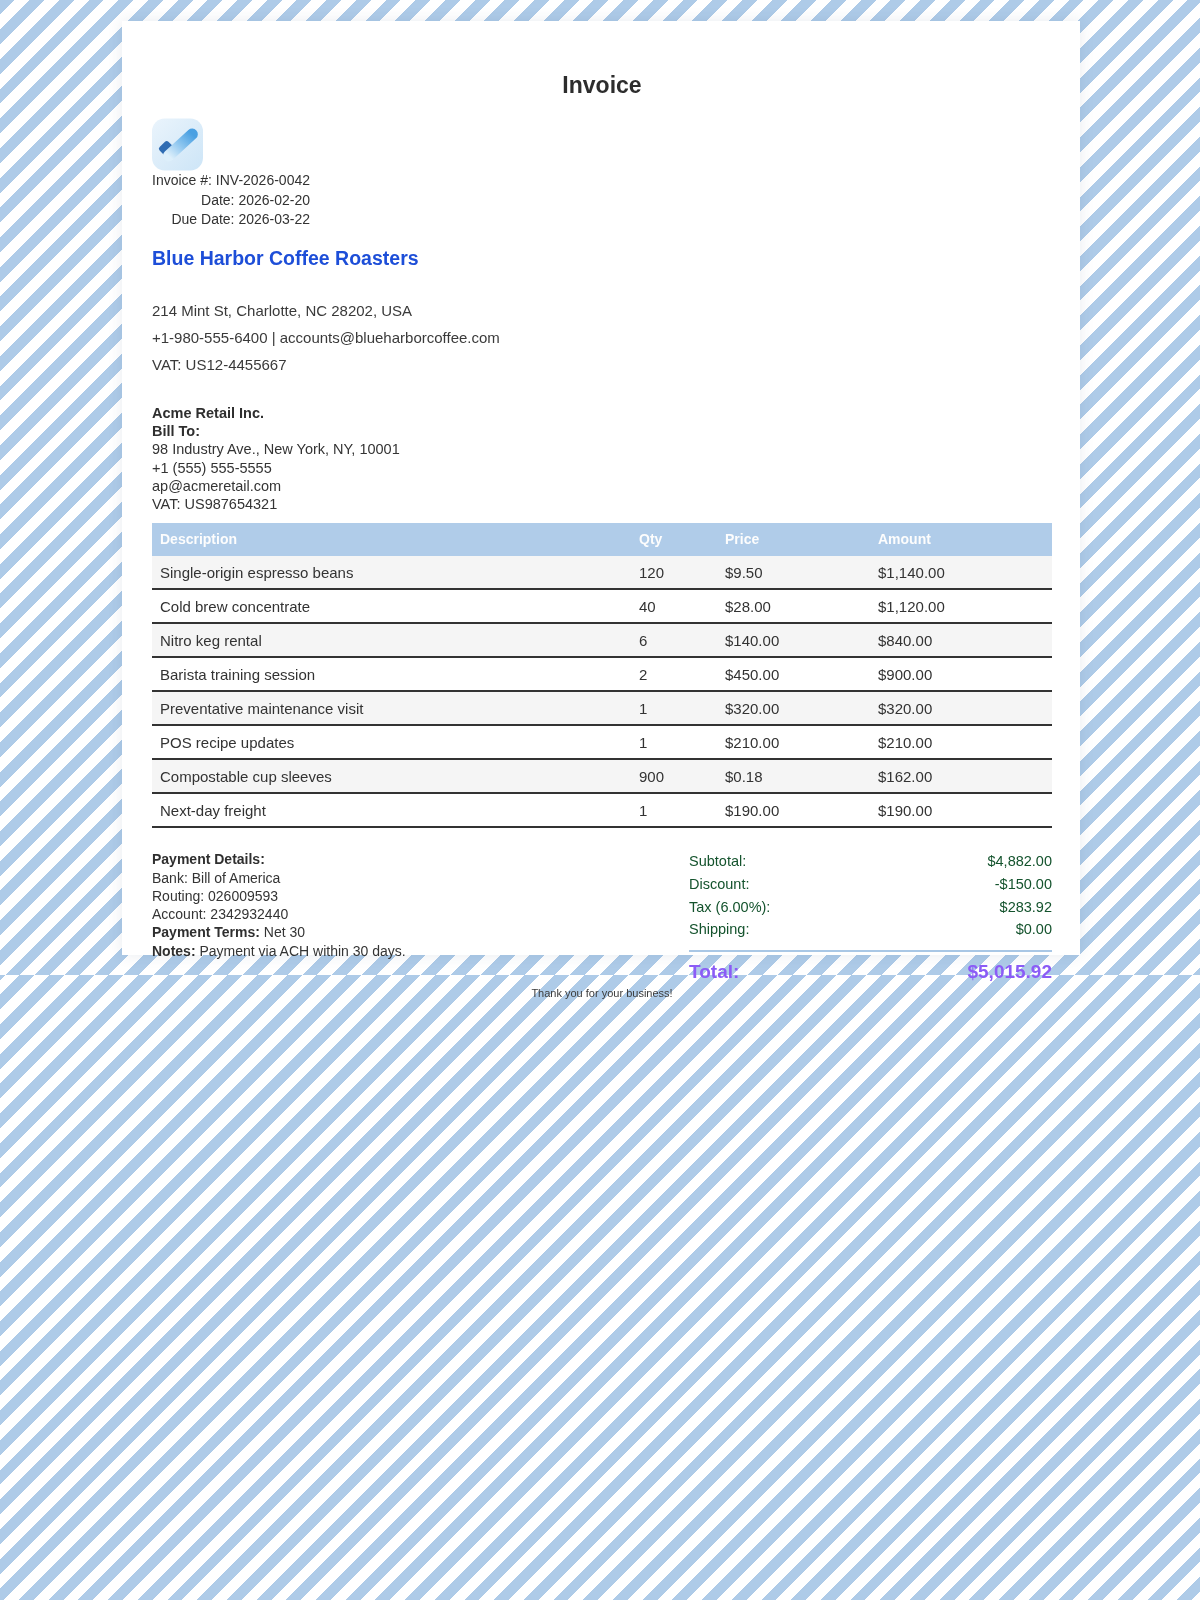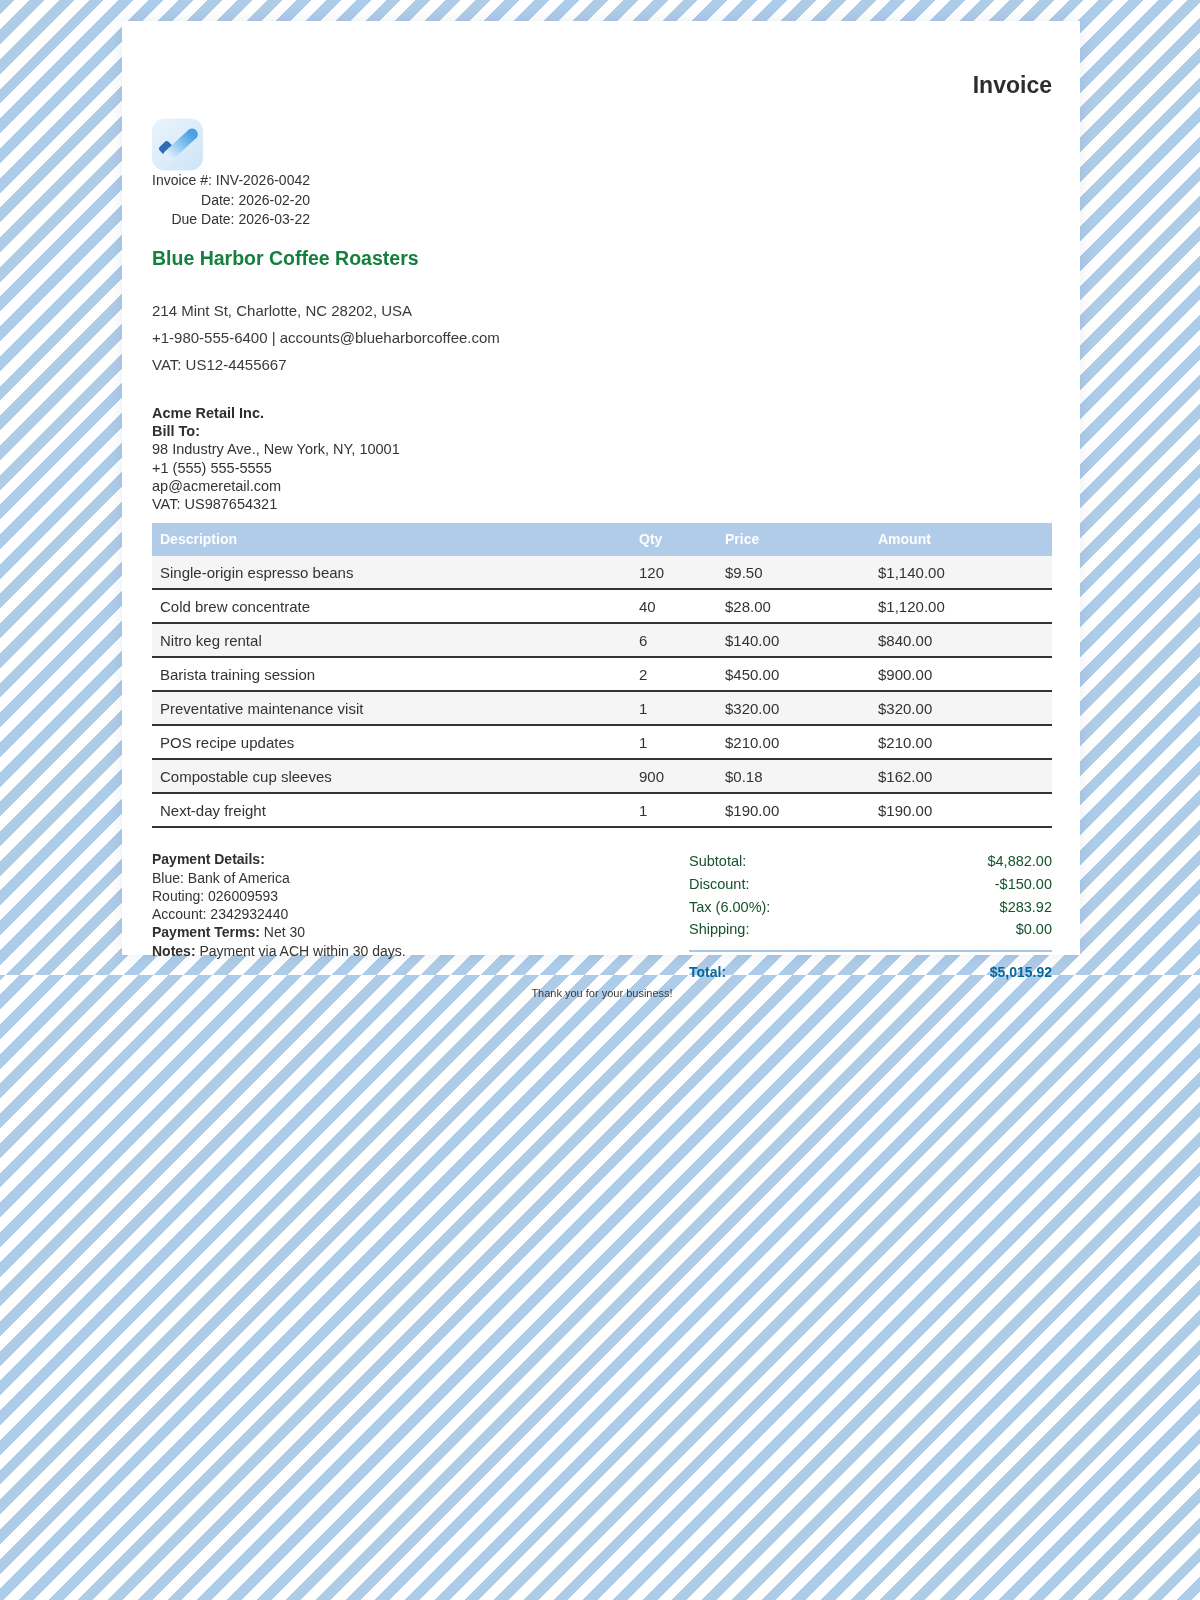--- a/index.html
+++ b/index.html
@@ -13,47 +13,47 @@
   .bg-top {
     position: absolute; left: 0; top: 0; width: 1200px; height: 975px;
     background: repeating-linear-gradient(135deg, #aecbe8 0 10.5px, #ffffff 10.5px 21px);
   }
   .card {
     position: absolute; left: 122px; top: 21px; width: 958px; height: 934px;
     background: #ffffff; box-sizing: border-box; padding: 0 28px 0 30px;
     box-shadow: 0 0 14px rgba(40,70,110,0.10);
   }
   .title {
-    margin: 0; padding-top: 52px; text-align: right;
+    margin: 0; padding-top: 52px; text-align: center;
     font-size: 23px; font-weight: bold; color: #2d2d2d; line-height: 25px;
   }
   .header-row { display: flex; justify-content: space-between; align-items: flex-start; margin-top: 20px; flex-direction: column; }
   .logo { width: 51px; height: 53px; display: block; }
   .meta { text-align: right; font-size: 14px; line-height: 19.5px; color: #333; }
-  .company { margin: 17px 0 0 0; font-size: 19.5px; font-weight: bold; color: #15803d; line-height: 22px; }
+  .company { margin: 17px 0 0 0; font-size: 19.5px; font-weight: bold; color: #1d4ed8; line-height: 22px; }
   .addr { margin-top: 34px; }
   .addr p { margin: 0 0 10.5px 0; font-size: 15px; line-height: 16.5px; color: #3a3a3a; }
   .billto { margin-top: 31px; font-size: 14.5px; line-height: 18.2px; color: #343434; }
   .b { font-weight: bold; color: #2f2f2f; }
   table.items { width: 100%; border-collapse: collapse; margin-top: 10px; table-layout: fixed; }
   table.items th {
     background: #b0cce9; color: #fdfdfd; font-size: 14px; font-weight: bold;
     text-align: left; padding: 8px 8px; line-height: 17px;
   }
   table.items td {
     font-size: 15px; color: #333; padding: 7.5px 8px; line-height: 17px;
     border-bottom: 2px solid #333;
   }
   table.items tbody tr:nth-child(odd) td { background: #f5f5f5; }
   .bottom { display: flex; justify-content: space-between; margin-top: 22px; }
   .payment { font-size: 14px; line-height: 18.3px; color: #343434; width: 500px; }
   .totals { width: 363px; font-size: 14.5px; }
   .trow { display: flex; justify-content: space-between; line-height: 22.7px; color: #14532d; }
   .thr { border: none; border-top: 2px solid #a9c7e5; margin: 9px 0 9px 0; }
-  .total-row { display: flex; justify-content: space-between; font-size: 14px; font-weight: bold; color: #0369a1; line-height: 22px; align-items: center; }
+  .total-row { display: flex; justify-content: space-between; font-size: 19px; font-weight: bold; color: #8b5cf6; line-height: 22px; align-items: center; }
   .footer { text-align: center; font-size: 11px; color: #3c3c3c; margin-top: 4px; }
 </style>
 </head>
 <body>
 
 <div class="bg-top"></div>
 
 <div class="card">
 
   <h1 class="title">Invoice</h1>
@@ -164,21 +164,21 @@
         <td>1</td>
         <td>$190.00</td>
         <td>$190.00</td>
       </tr>
     </tbody>
   </table>
 
   <div class="bottom">
     <div class="payment">
       <div class="b">Payment Details:</div>
-      <div>Blue: Bank of America</div>
+      <div>Bank: Bill of America</div>
       <div>Routing: 026009593</div>
       <div>Account: 2342932440</div>
       <div>
         <span class="b">Payment Terms:</span>
         <span>Net 30</span>
       </div>
       <div>
         <span class="b">Notes:</span>
         <span>Payment via ACH within 30 days.</span>
       </div>

